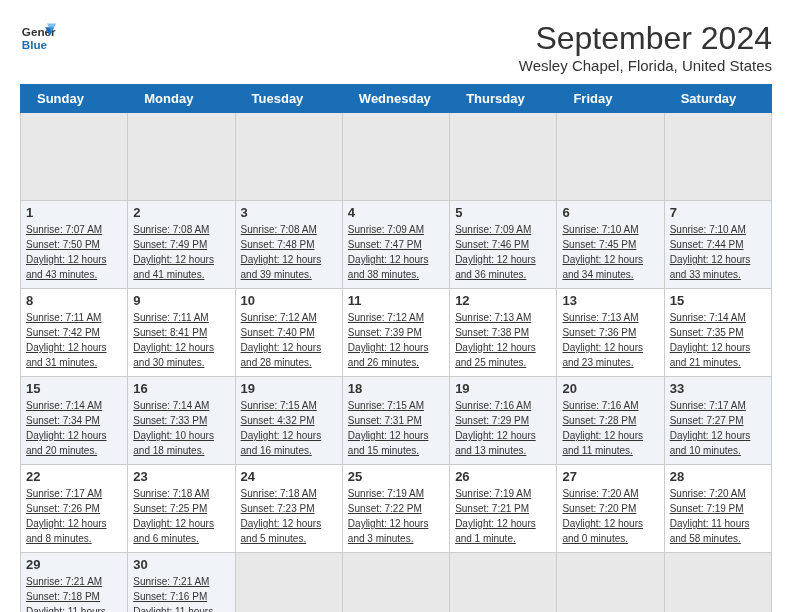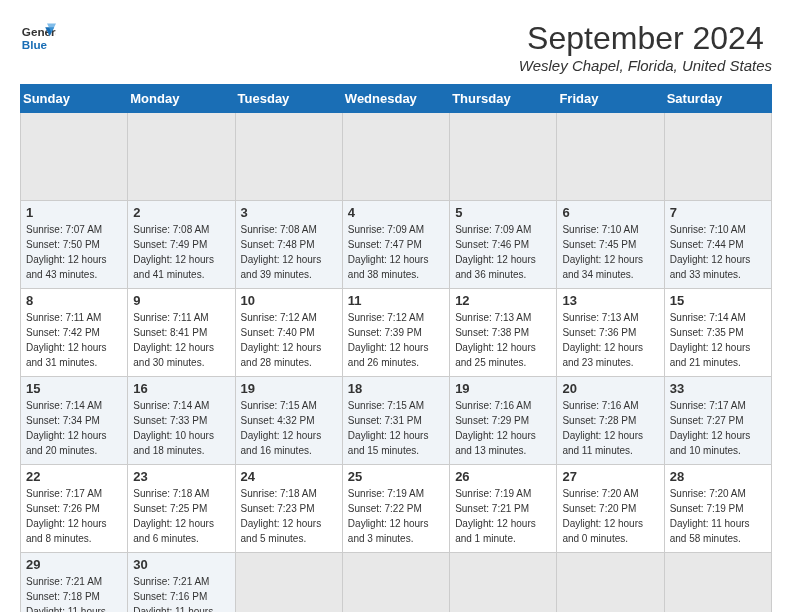--- a/index.html
+++ b/index.html
@@ -19,43 +19,42 @@
     .logo {
       display: flex;
       align-items: center;
       gap: 4px;
     }
     .logo-icon {
       width: 36px;
       height: 36px;
     }
     .title-area {
-      text-align: center;
+      text-align: right;
     }
     .month-title {
       font-size: 32px;
       font-weight: normal;
       color: #333;
     }
     .location {
       font-size: 15px;
       color: #333;
-      font-style: italic;
     }
     table {
       width: 100%;
       border-collapse: collapse;
       table-layout: fixed;
     }
     thead th {
       background-color: #1a6eb5;
       color: #fff;
       font-size: 13px;
       font-weight: bold;
-      padding: 6px 2px;
+      padding: 6px 16px;
       text-align: left;
       border: 1px solid #1a6eb5;
     }
     tbody td {
       border: 1px solid #ccc;
       vertical-align: top;
       padding: 4px 5px;
       font-size: 10px;
       color: #333;
       height: 88px;
@@ -67,20 +66,21 @@
       background-color: #f0f4f8;
     }
     .day-number {
       font-size: 13px;
       font-weight: bold;
       display: block;
       margin-bottom: 2px;
     }
     .day-info {
       line-height: 1.5;
+      text-decoration: underline;
     }
     td.empty {
       background-color: #e8e8e8 !important;
     }
   </style>
 </head>
 <body>
 
 <div class="header-area">
   <div class="logo">

